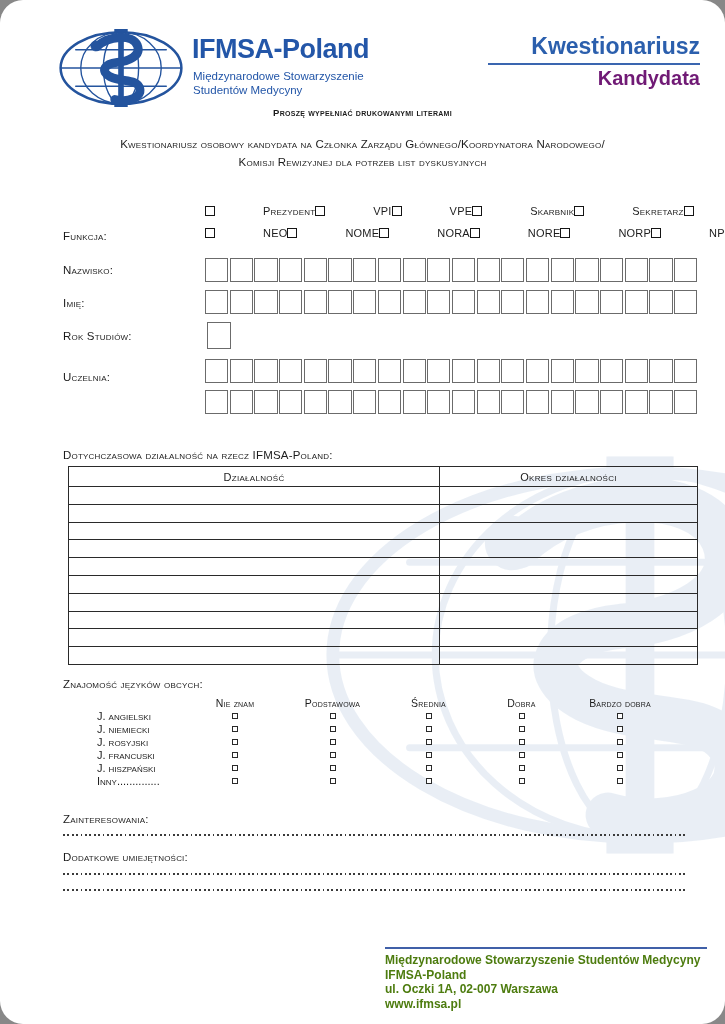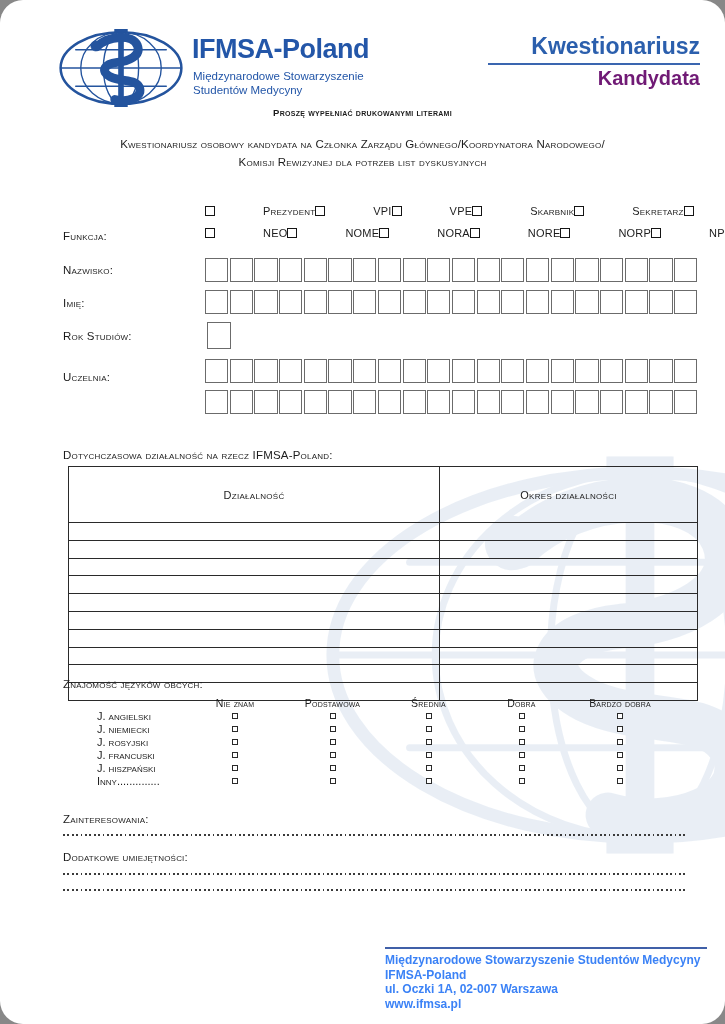--- a/index.html
+++ b/index.html
@@ -28,38 +28,38 @@
   .cblabel{font-size:11px;letter-spacing:0.2px;margin-left:39px;}
 
   
   .charrow{display:flex;gap:1.5px;}
   .cell{width:23.2px;height:24px;border:1px solid #6b6b6b;background:#fff;box-sizing:border-box;}
   .rokcell .cell{width:24px;height:27px;}
 
   
   table.acts{border-collapse:collapse;width:630px;border:1.4px solid #222;background:transparent;}
   table.acts th{border:1px solid #2a2a2a;height:19px;font-size:11px;font-weight:500;
-                font-variant:small-caps;letter-spacing:0.3px;text-align:center;padding:18px;}
+                font-variant:small-caps;letter-spacing:0.3px;text-align:center;padding:0;}
   table.acts td{border:1px solid #2a2a2a;height:16.8px;padding:0;}
   .col-act{width:59%;} .col-okr{width:41%;}
 
   
   .lgrid{display:grid;grid-template-columns:124px 96px 99px 93px 93px 104px;row-gap:1px;align-items:center;}
   .lhead{font-size:10.5px;text-align:center;letter-spacing:0.2px;}
   .litem{font-size:11px;padding-left:34px;white-space:nowrap;}
   .lboxwrap{display:flex;justify-content:center;}
   .lbox{width:6px;height:6px;border:1px solid #2a2a2a;box-sizing:border-box;background:#fff;}
 
   
   .dotline{height:2.2px;width:623px;
     background-image:repeating-linear-gradient(90deg,#3a3a3a 0 1.8px,transparent 1.8px 4.4px);}
 
   
   .footline{border-top:2px solid #4060A8;width:322px;}
-  .foottext{font-size:12px;font-weight:700;color:#3b82f6;line-height:14.5px;}
+  .foottext{font-size:12px;font-weight:700;color:#4d7c0f;line-height:14.5px;}
 
   .wmark{opacity:0.16;}
 </style>
 </head>
 <body>
 
 <div class="page">
 
   <svg width="0" height="0" style="position:absolute">
     <defs>

